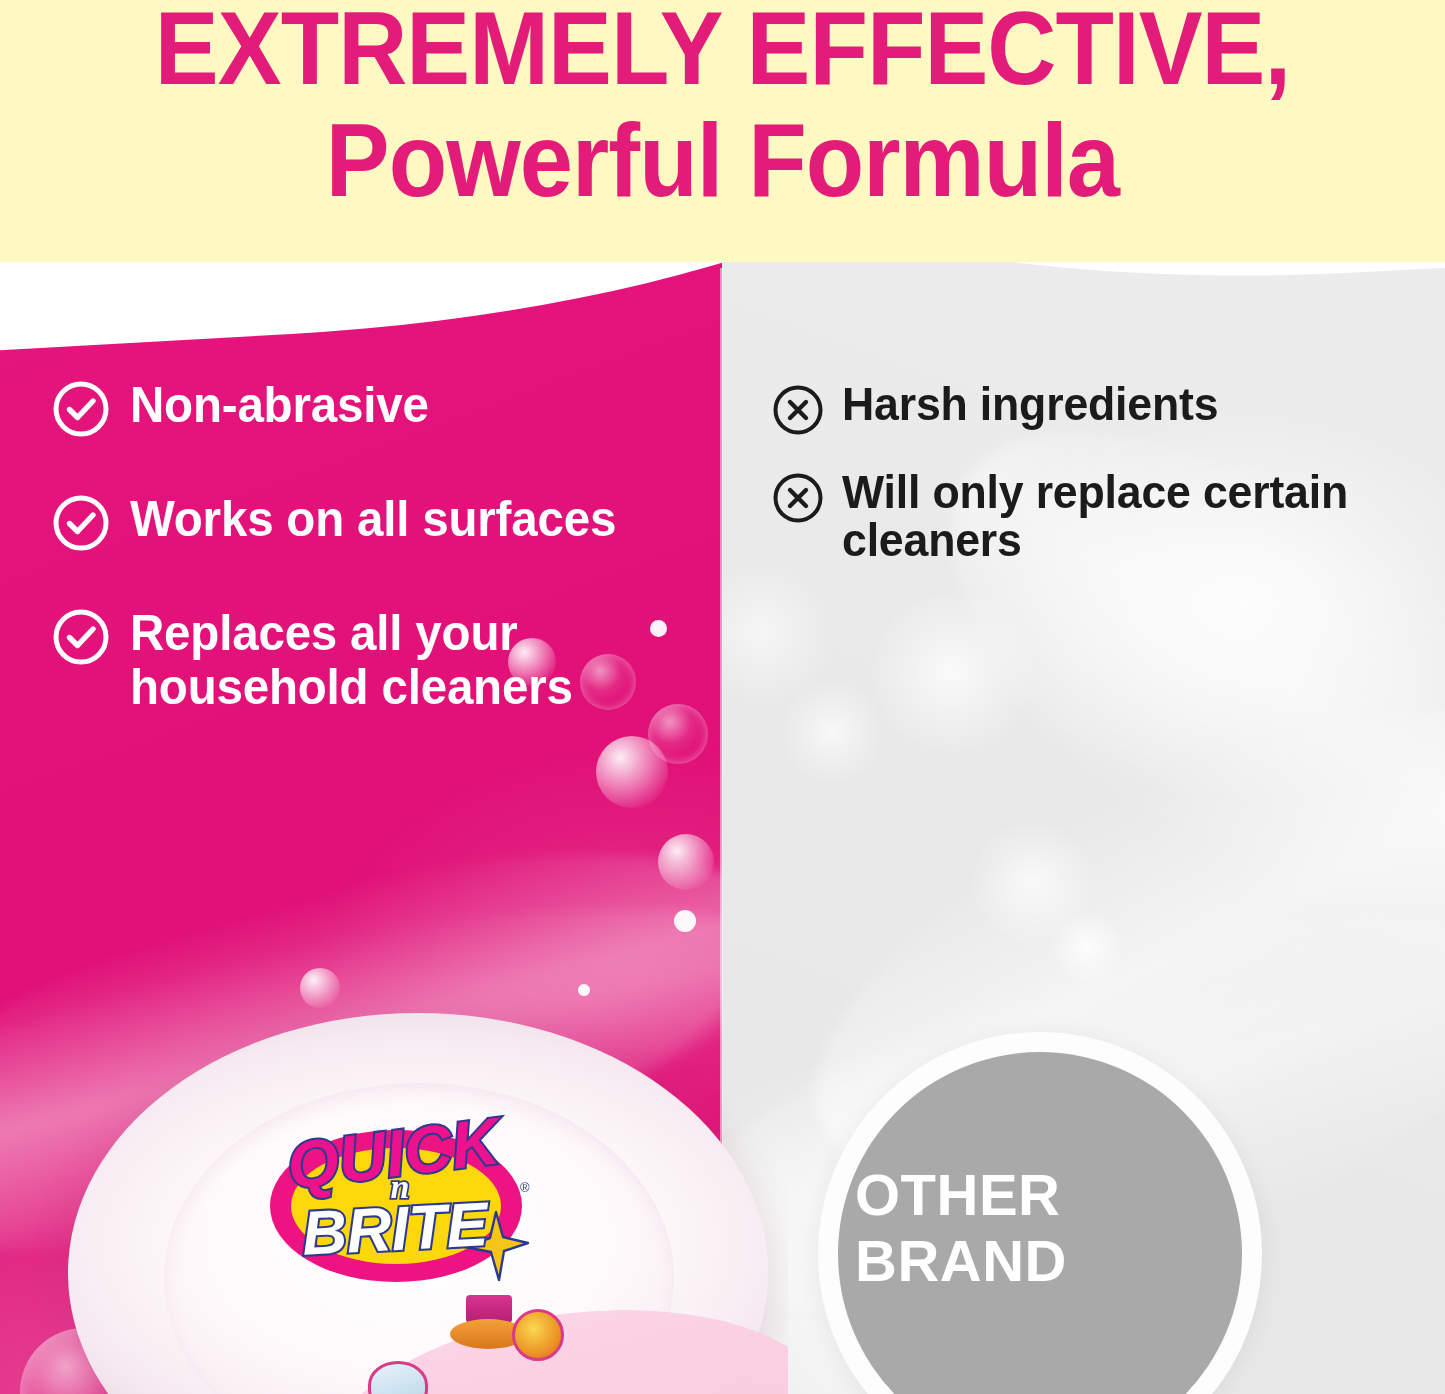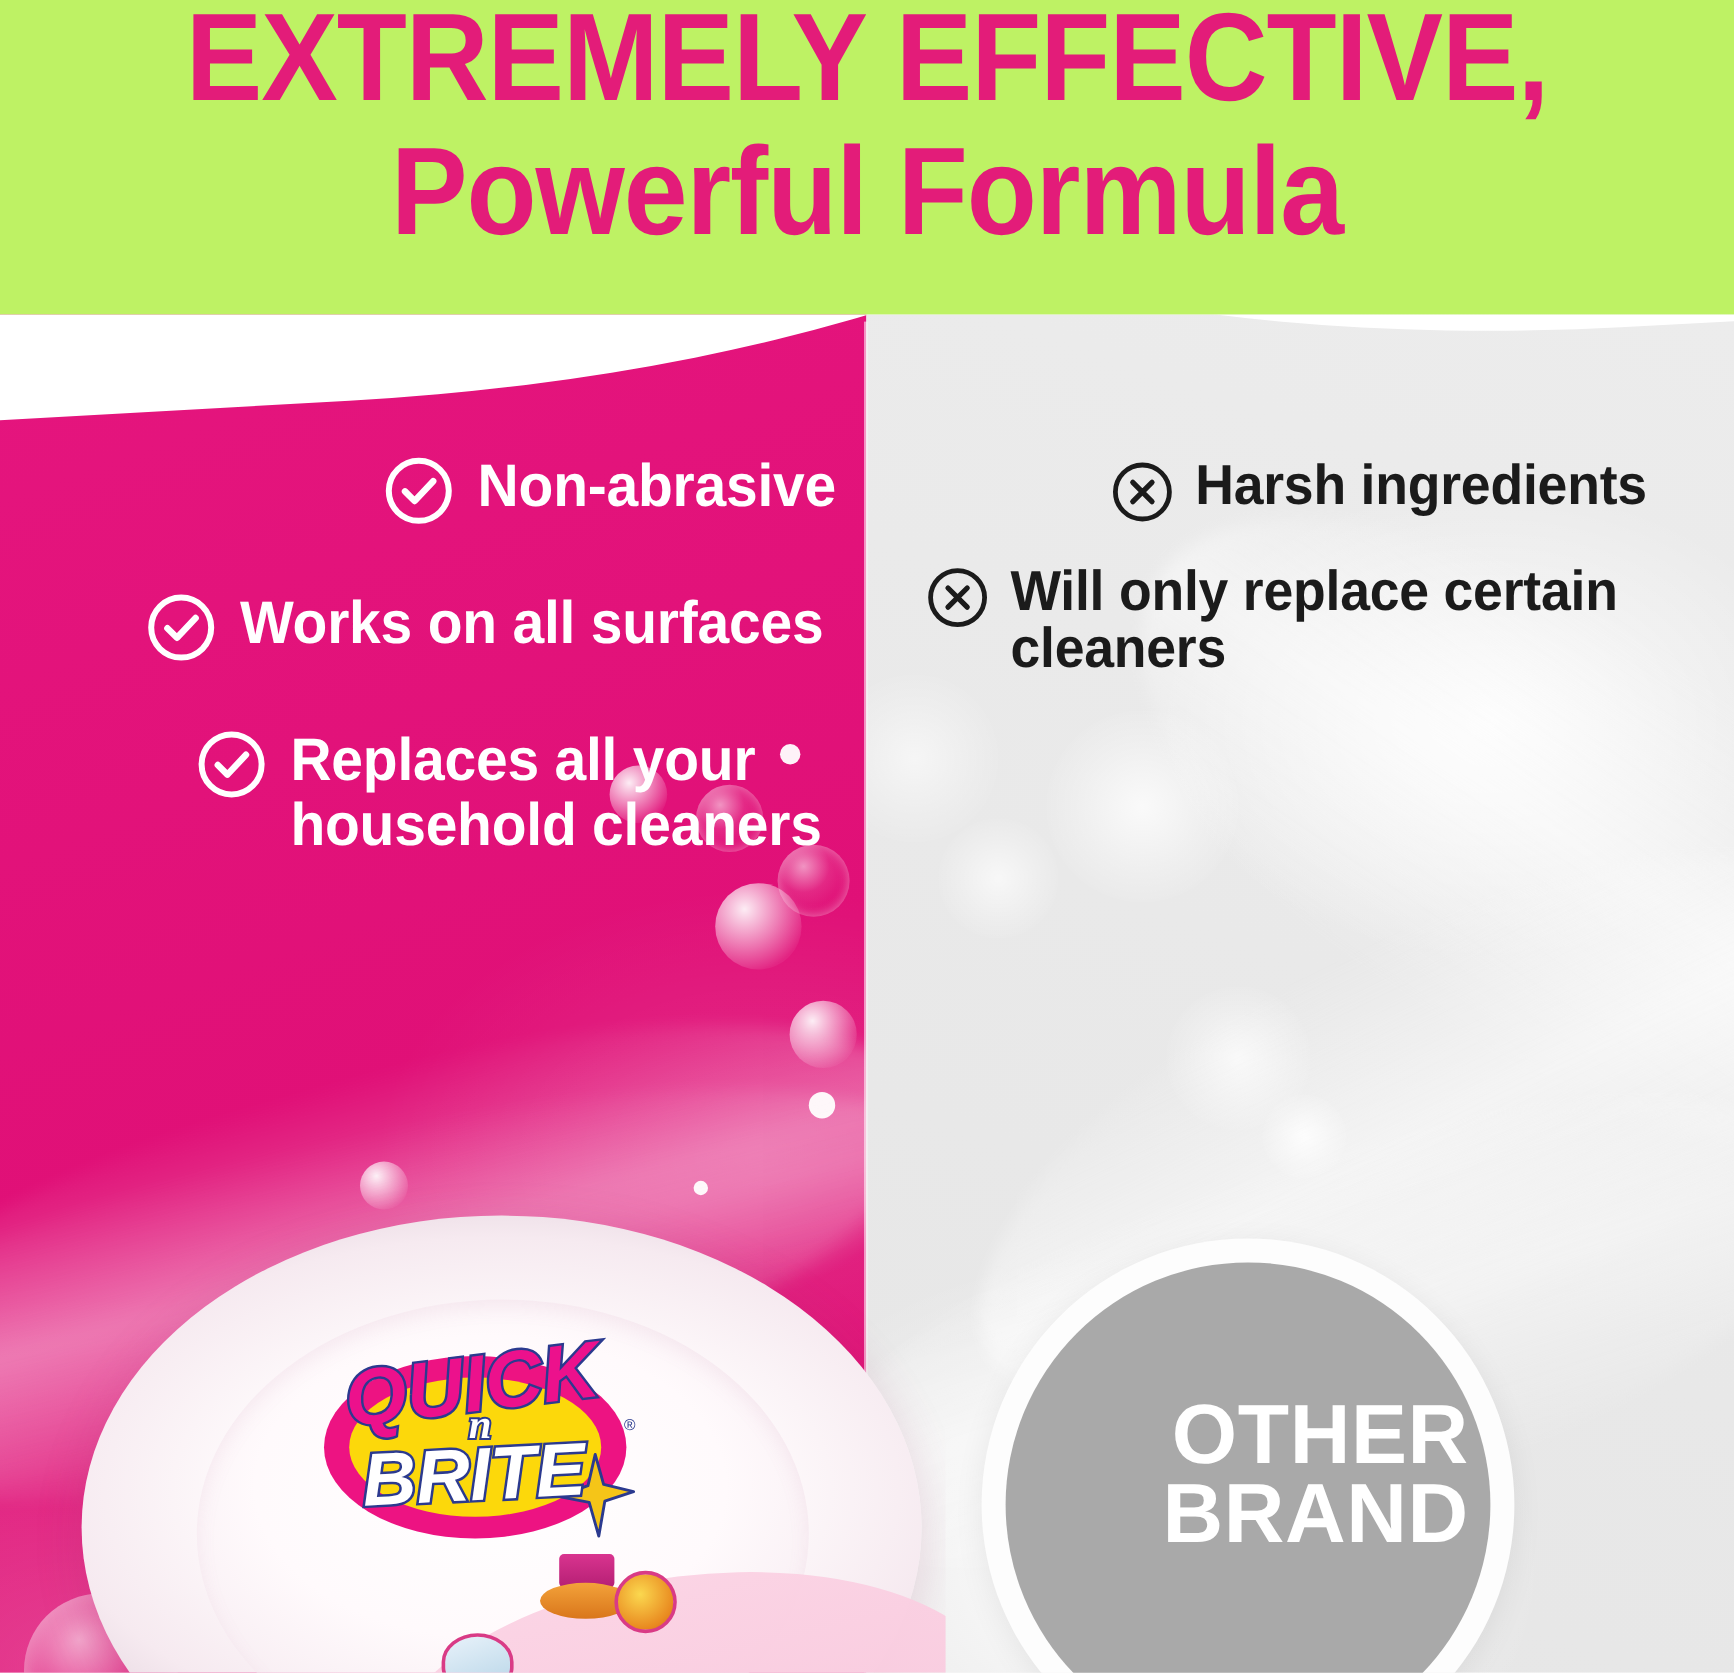--- a/index.html
+++ b/index.html
@@ -3,21 +3,21 @@
 <meta charset="utf-8">
 <style>
   * { margin:0; padding:0; box-sizing:border-box; }
   html,body { background:#ffffff; }
   body {
     width:1445px; height:1394px; position:relative; overflow:hidden;
     font-family:"Liberation Sans", sans-serif;
   }
 
   
-  .header { position:absolute; left:0; top:0; width:1445px; height:262px; background:#bef264; z-index:6; }
+  .header { position:absolute; left:0; top:0; width:1445px; height:262px; background:#fef9c3; z-index:6; }
   .hl1 {
     position:absolute; left:0; top:-4px; width:1445px; text-align:center;
     font-family:"Liberation Sans Narrow","Liberation Sans", sans-serif;
     font-weight:bold; font-size:104px; line-height:104px; letter-spacing:-1px;
     color:#E31C79; transform:scaleX(0.92); transform-origin:center top;
     white-space:nowrap;
   }
   .hl2 {
     position:absolute; left:0; top:108px; width:1445px; text-align:center;
     font-family:"Liberation Sans Narrow","Liberation Sans", sans-serif;
@@ -73,21 +73,21 @@
     position:absolute; border-radius:50%;
     background:linear-gradient(180deg, rgba(255,255,255,0.0) 0%, rgba(255,255,255,0.85) 48%, rgba(255,255,255,0.0) 100%);
     filter:blur(6px); pointer-events:none;
   }
 
   
   .list { position:absolute; z-index:4; }
   .list-left  { left:52px;  top:378px; width:660px; }
   .list-right { left:772px; top:380px; width:620px; }
 
-  .row { display:flex; align-items:flex-start;justify-content:flex-end; }
+  .row { display:flex; align-items:flex-start; }
   .row .ico { flex:0 0 auto; margin-top:2px; }
   .row .txt {
     font-family:"Liberation Sans Narrow","Liberation Sans", sans-serif;
     font-weight:bold; letter-spacing:-0.2px;
   }
   .list-left .row { margin-bottom:54px; }
   .list-left .row:last-child { margin-bottom:0; }
   .list-left .ico { width:58px; height:58px; margin-right:20px; }
   .list-left .txt { font-size:50px; line-height:54px; color:#ffffff; transform:scaleX(0.95); transform-origin:left top; }
 
@@ -126,23 +126,23 @@
   
   .ob-ring {
     position:absolute; left:818px; top:1032px; width:444px; height:444px; border-radius:50%;
     background:#fdfdfd; box-shadow:0 6px 26px rgba(0,0,0,0.07); z-index:4;
   }
   .ob-circle {
     position:absolute; left:838px; top:1052px; width:404px; height:404px; border-radius:50%;
     background:#a9a9a9; z-index:5;
   }
   .ob-text {
-    position:absolute; left:820px; top:1162px; width:404px; text-align:right; z-index:6;
-    font-family:"Liberation Sans Narrow","Liberation Sans", sans-serif;
-    font-weight:bold; font-size:70px; line-height:66px; color:#ffffff;
+    position:absolute; left:855px; top:1162px; width:404px; text-align:left; z-index:6;
+    font-family:"Liberation Sans Narrow","Liberation Sans", sans-serif;
+    font-weight:bold; font-size:58px; line-height:66px; color:#ffffff;
     letter-spacing:0.5px;
   }
 </style>
 </head>
 <body>
 
 <div class="panels">
 
   <div class="panel-left">
 

